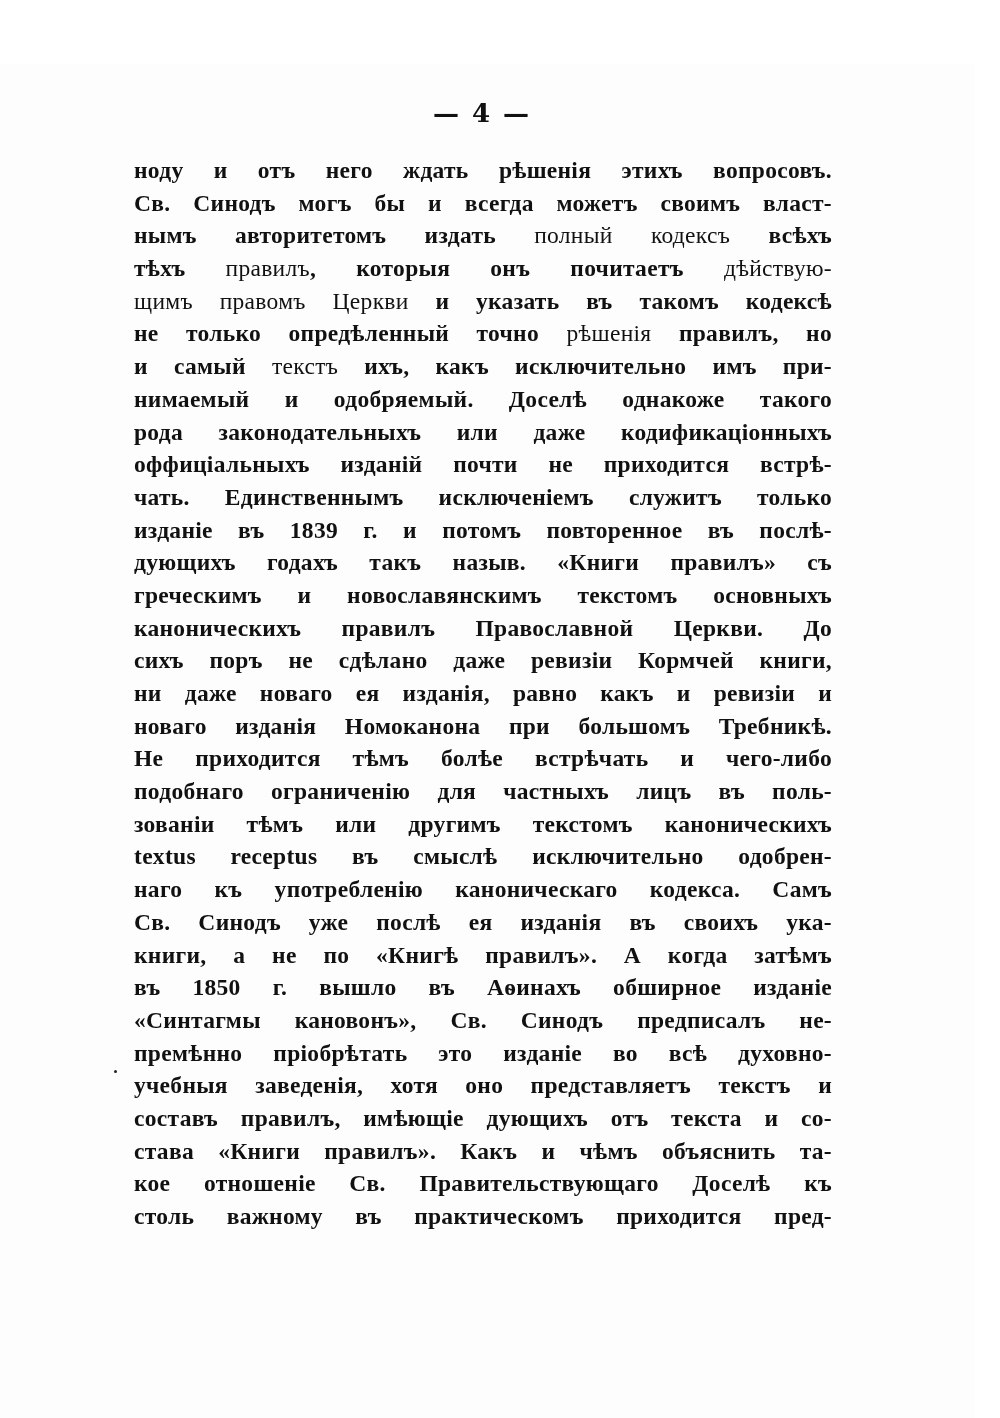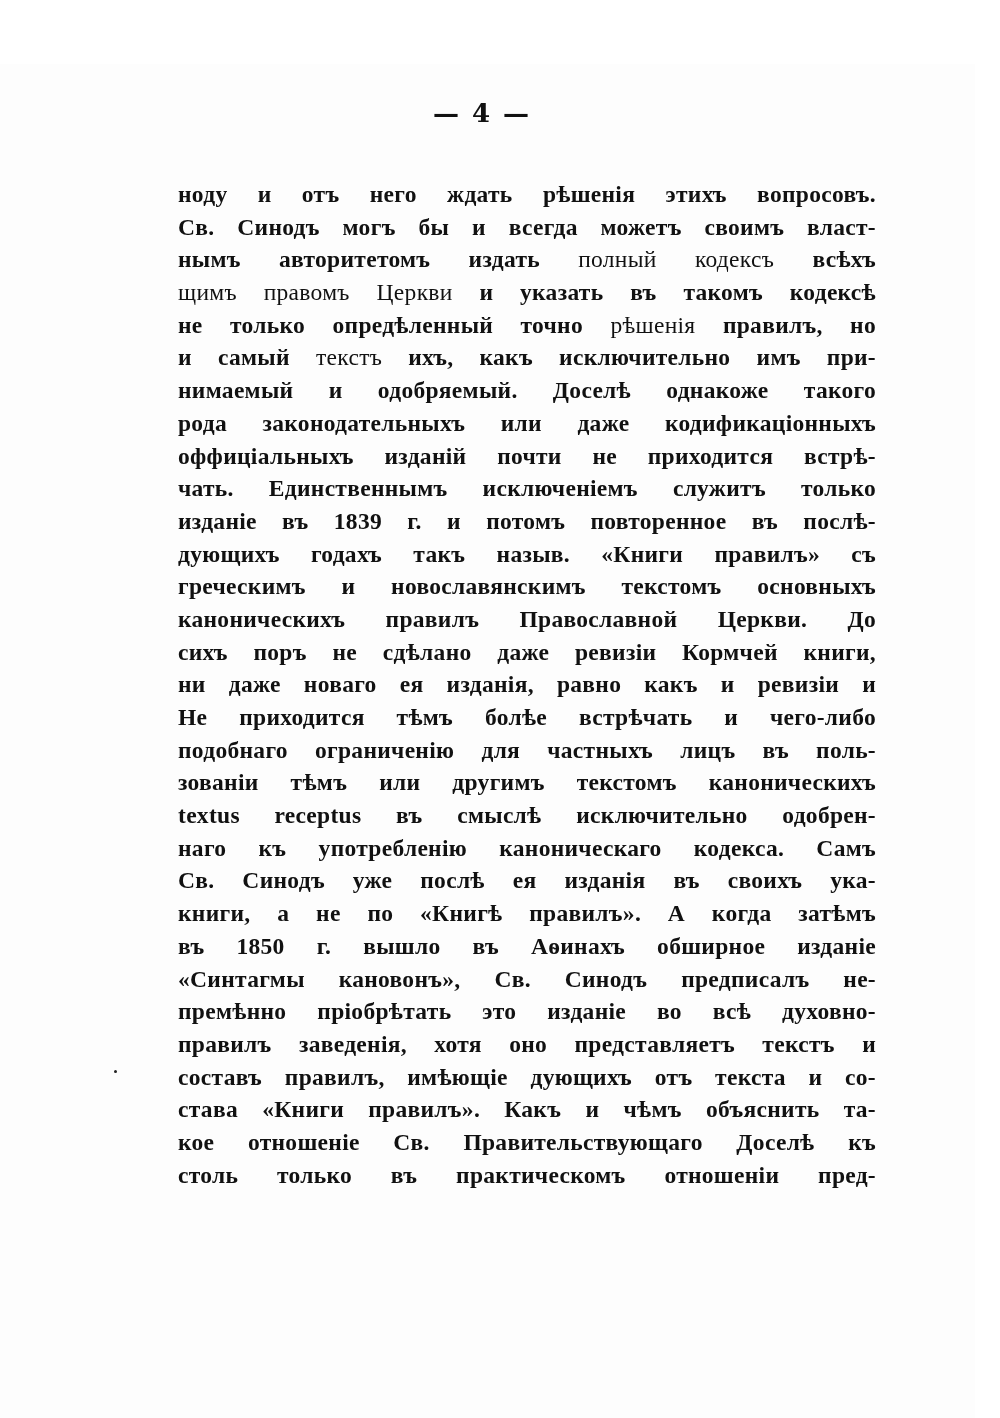--- a/index.html
+++ b/index.html
@@ -30,23 +30,22 @@
       top: 98px;
       text-align: center;
       font-size: 26px;
       font-weight: bold;
       letter-spacing: 2px;
       line-height: 30px;
     }
     .text-column {
       position: absolute;
       left: 134px;
-      top: 178px;
+      top: 154px;
       width: 698px;
-      margin-left: 44px;
     }
     .line {
       height: 32.7px;
       line-height: 32.7px;
       font-size: 23.5px;
       font-weight: bold;
       white-space: nowrap;
       text-align: justify;
       text-align-last: justify;
       letter-spacing: 0.3px;
@@ -73,41 +72,43 @@
 <div class="scan-area"></div>
 
 <div class="page-number">— 4 —</div>
 
 <div class="stray-mark"></div>
 
 <div class="text-column" id="text-column">
     <div class="line">ноду и отъ него ждать рѣшенія этихъ вопросовъ.</div>
     <div class="line">Св. Синодъ могъ бы и всегда можетъ своимъ власт-</div>
     <div class="line">нымъ авторитетомъ издать <span class="it">полный кодексъ</span> всѣхъ</div>
+    <div class="line">тѣхъ <span class="it">правилъ</span>, которыя онъ почитаетъ <span class="it">дѣйствую-</span></div>
     <div class="line"><span class="it">щимъ правомъ Церкви</span> и указать въ такомъ кодексѣ</div>
     <div class="line">не только опредѣленный точно <span class="it">рѣшенія</span> правилъ, но</div>
     <div class="line">и самый <span class="it">текстъ</span> ихъ, какъ исключительно имъ при-</div>
     <div class="line">нимаемый и одобряемый. Доселѣ однакоже такого</div>
     <div class="line">рода законодательныхъ или даже кодификаціонныхъ</div>
     <div class="line">оффиціальныхъ изданій почти не приходится встрѣ-</div>
     <div class="line">чать. Единственнымъ исключеніемъ служитъ только</div>
     <div class="line">изданіе въ 1839 г. и потомъ повторенное въ послѣ-</div>
     <div class="line">дующихъ годахъ такъ назыв. «Книги правилъ» съ</div>
     <div class="line">греческимъ и новославянскимъ текстомъ основныхъ</div>
     <div class="line">каноническихъ правилъ Православной Церкви. До</div>
     <div class="line">сихъ поръ не сдѣлано даже ревизіи Кормчей книги,</div>
     <div class="line">ни даже новаго ея изданія, равно какъ и ревизіи и</div>
+    <div class="line">новаго изданія Номоканона при большомъ Требникѣ.</div>
     <div class="line">Не приходится тѣмъ болѣе встрѣчать и чего-либо</div>
     <div class="line">подобнаго ограниченію для частныхъ лицъ въ поль-</div>
     <div class="line">зованіи тѣмъ или другимъ текстомъ каноническихъ</div>
     <div class="line">textus receptus въ смыслѣ исключительно одобрен-</div>
     <div class="line">наго къ употребленію каноническаго кодекса. Самъ</div>
     <div class="line">Св. Синодъ уже послѣ ея изданія въ своихъ ука-</div>
     <div class="line">книги, а не по «Книгѣ правилъ». А когда затѣмъ</div>
     <div class="line">въ 1850 г. вышло въ Аѳинахъ обширное изданіе</div>
     <div class="line">«Синтагмы кановонъ», Св. Синодъ предписалъ не-</div>
     <div class="line">премѣнно пріобрѣтать это изданіе во всѣ духовно-</div>
-    <div class="line">правилъ заведенія, хотя оно представляетъ текстъ и</div>
+    <div class="line">учебныя заведенія, хотя оно представляетъ текстъ и</div>
     <div class="line">составъ правилъ, имѣющіе дующихъ отъ текста и со-</div>
     <div class="line">става «Книги правилъ». Какъ и чѣмъ объяснить та-</div>
     <div class="line">кое отношеніе Св. Правительствующаго Доселѣ къ</div>
-    <div class="line">столь только въ практическомъ отношеніи пред-</div>
+    <div class="line">столь важному въ практическомъ приходится пред-</div>
   </div>
 
 </body></html>

